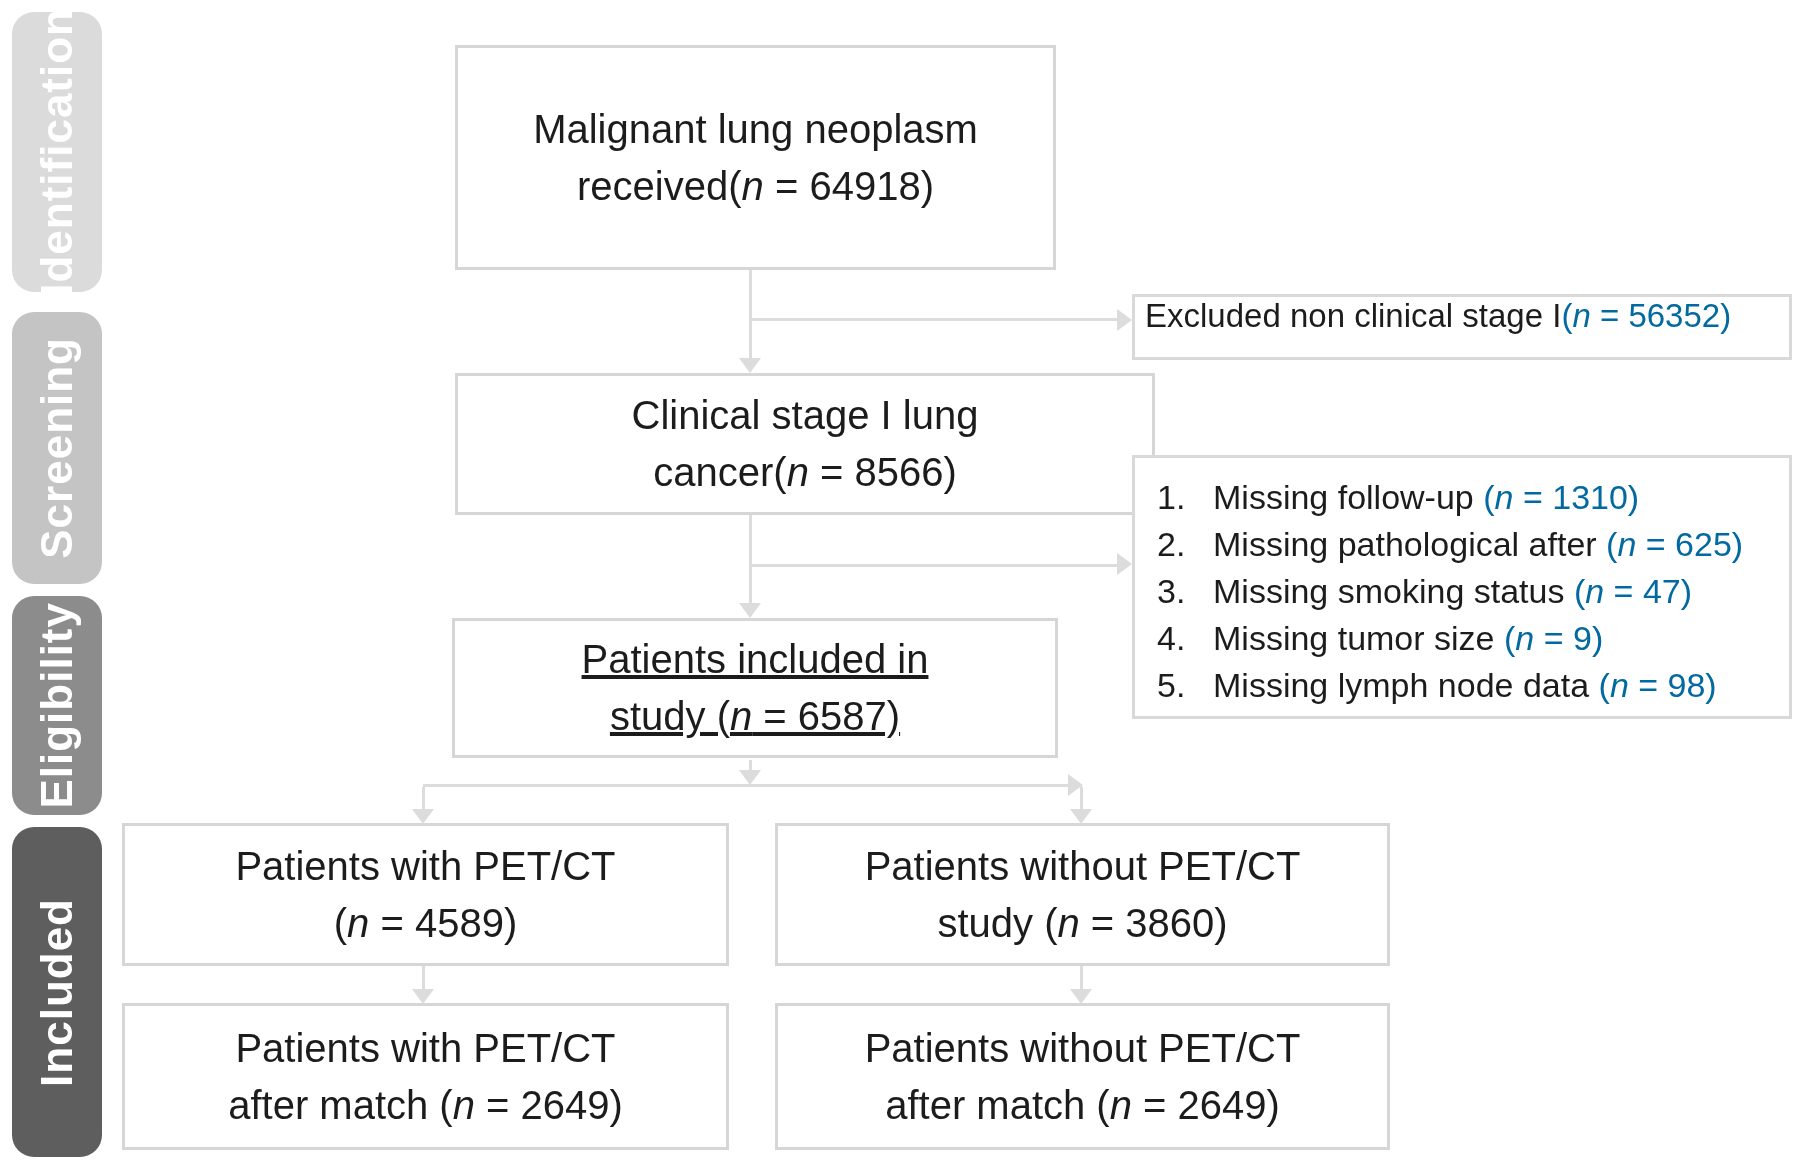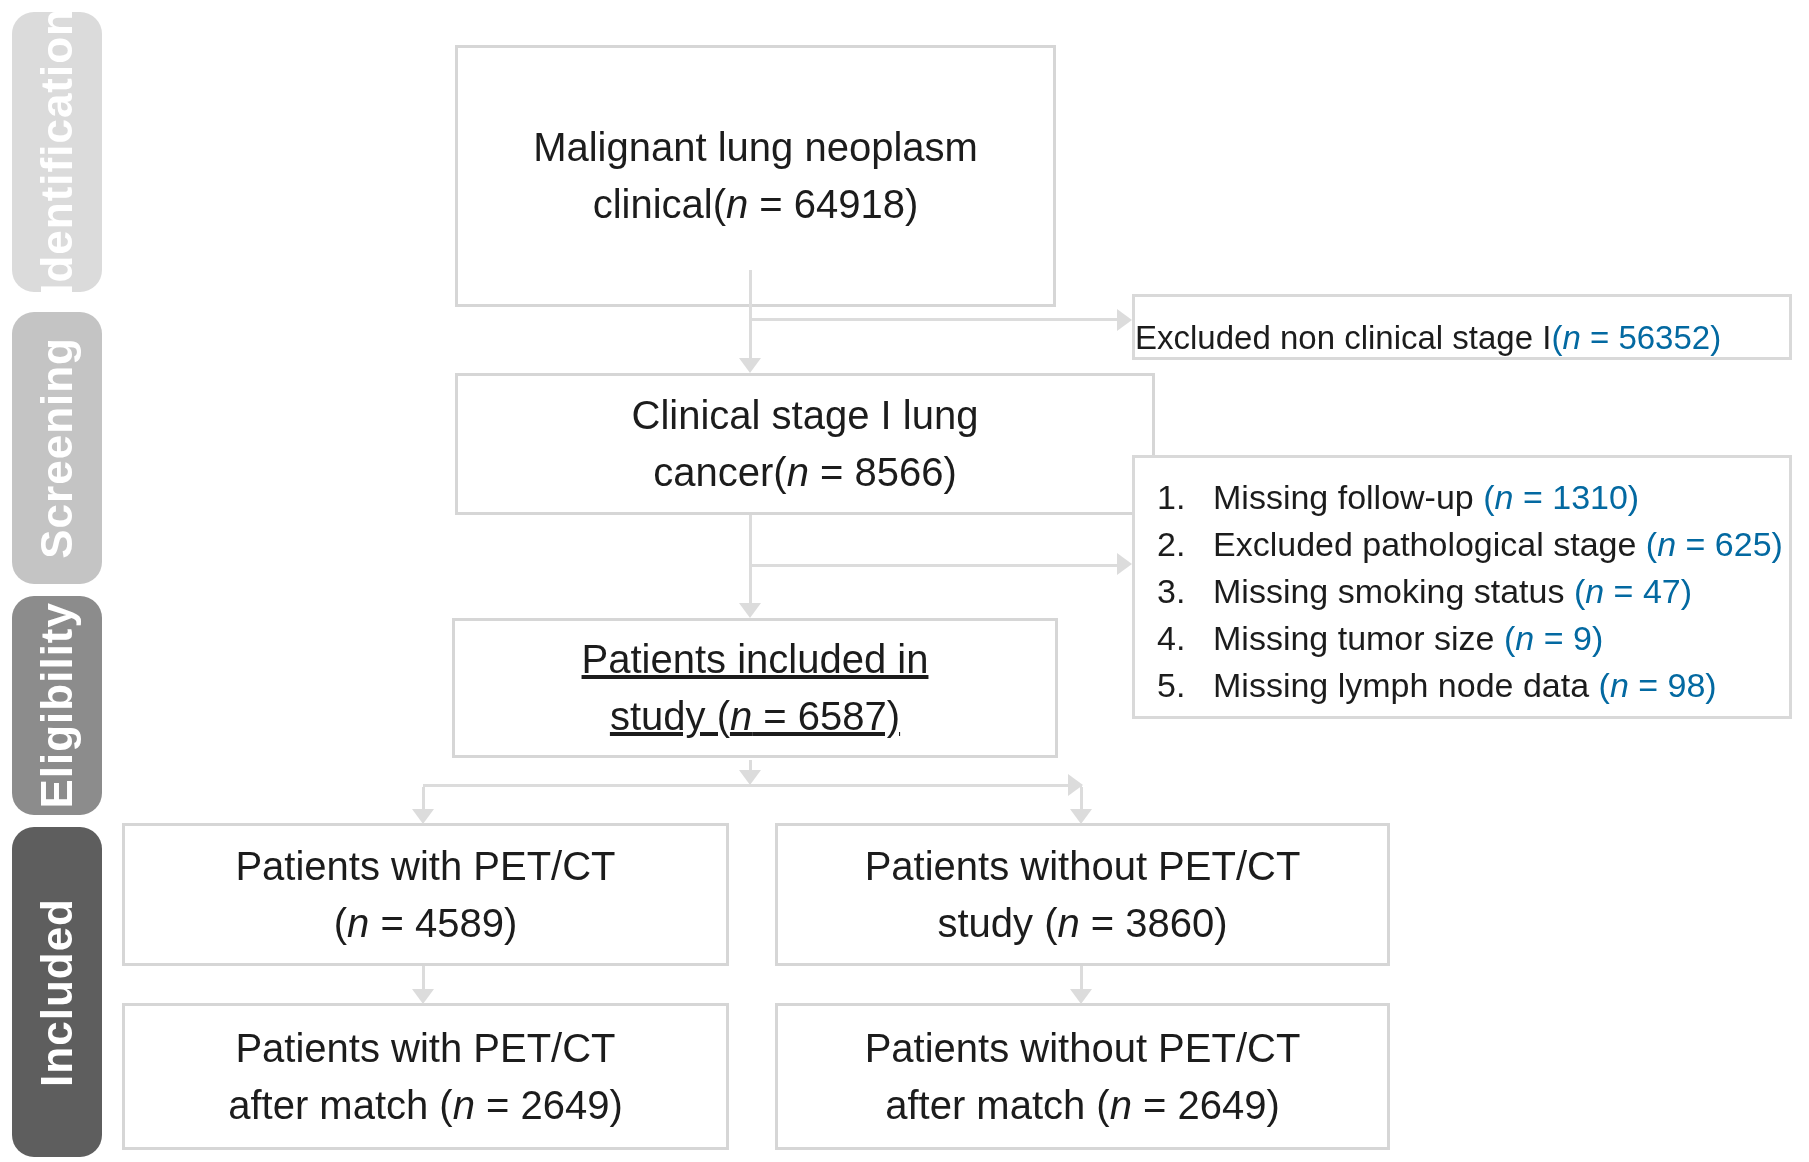--- a/index.html
+++ b/index.html
@@ -11,21 +11,21 @@
   .stage{position:absolute;left:12px;width:90px;border-radius:22px;display:flex;align-items:center;justify-content:center;}
   .stage-label{writing-mode:vertical-rl;transform:rotate(180deg);color:#ffffff;font-weight:bold;font-size:44px;letter-spacing:1px;white-space:nowrap;}
 
   
   .fbox{position:absolute;background:#ffffff;border:3px solid #d6d6d6;display:flex;flex-direction:column;align-items:center;justify-content:center;text-align:center;font-size:40px;line-height:57px;}
   .bline{white-space:nowrap;}
   .nv{font-style:italic;}
 
   
   .sbox{position:absolute;background:#ffffff;border:3px solid #d9d9d9;}
-  .excluded{display:flex;align-items:flex-end;font-size:33px;white-space:nowrap;}
+  .excluded{display:flex;align-items:flex-start;font-size:33px;padding-left:10px;white-space:nowrap;}
   .gray{color:#0369a1;}
   .mlist{font-size:34px;line-height:47px;padding:16px 4px 0 22px;}
   .mrow{display:flex;white-space:nowrap;}
   .mnum{width:56px;flex:none;}
 
   
   .vline{position:absolute;width:3px;background:#dcdcdc;}
   .hline{position:absolute;height:3px;background:#dcdcdc;}
   .arr{position:absolute;width:0;height:0;}
   .arr.down{border-left:11px solid transparent;border-right:11px solid transparent;border-top:15px solid #dcdcdc;}
@@ -42,23 +42,23 @@
   <div class="stage" style="top: 312px; height: 272px; background-color: rgb(196, 196, 196);">
     <span class="stage-label">Screening</span>
   </div>
   <div class="stage" style="top: 596px; height: 219px; background-color: rgb(140, 140, 140);">
     <span class="stage-label">Eligibility</span>
   </div>
   <div class="stage" style="top: 827px; height: 330px; background-color: rgb(94, 94, 94);">
     <span class="stage-label">Included</span>
   </div>
 
-  <div class="fbox" style="left:455px;top:45px;width:601px;height:262px;">
+  <div class="fbox" style="left:455px;top:45px;width:601px;height:225px;">
     <div class="bline"><span>Malignant lung neoplasm</span></div>
-    <div class="bline"><span>clinical(</span><span class="nv">n</span><span> = 64918)</span></div>
+    <div class="bline"><span>received(</span><span class="nv">n</span><span> = 64918)</span></div>
   </div>
 
   <div class="fbox" style="left:455px;top:373px;width:700px;height:142px;">
     <div class="bline"><span>Clinical stage I lung</span></div>
     <div class="bline"><span>cancer(</span><span class="nv">n</span><span> = 8566)</span></div>
   </div>
 
   <div class="fbox" style="left:452px;top:618px;width:606px;height:140px;text-decoration:underline;">
     <div class="bline"><span>Patients included in</span></div>
     <div class="bline"><span>study (</span><span class="nv">n</span><span> = 6587)</span></div>
@@ -89,21 +89,21 @@
       <span class="gray"><span>(</span><span class="nv">n</span><span> = 56352)</span></span>
   </div>
 
   <div class="sbox mlist" style="left:1132px;top:455px;width:660px;height:264px;">
     <div class="mrow">
       <span class="mnum">1.</span>
       <span><span>Missing follow-up </span><span class="gray"><span>(</span><span class="nv">n</span><span> = 1310)</span></span></span>
     </div>
     <div class="mrow">
       <span class="mnum">2.</span>
-      <span><span>Excluded pathological stage </span><span class="gray"><span>(</span><span class="nv">n</span><span> = 625)</span></span></span>
+      <span><span>Missing pathological after </span><span class="gray"><span>(</span><span class="nv">n</span><span> = 625)</span></span></span>
     </div>
     <div class="mrow">
       <span class="mnum">3.</span>
       <span><span>Missing smoking status </span><span class="gray"><span>(</span><span class="nv">n</span><span> = 47)</span></span></span>
     </div>
     <div class="mrow">
       <span class="mnum">4.</span>
       <span><span>Missing tumor size </span><span class="gray"><span>(</span><span class="nv">n</span><span> = 9)</span></span></span>
     </div>
     <div class="mrow">

